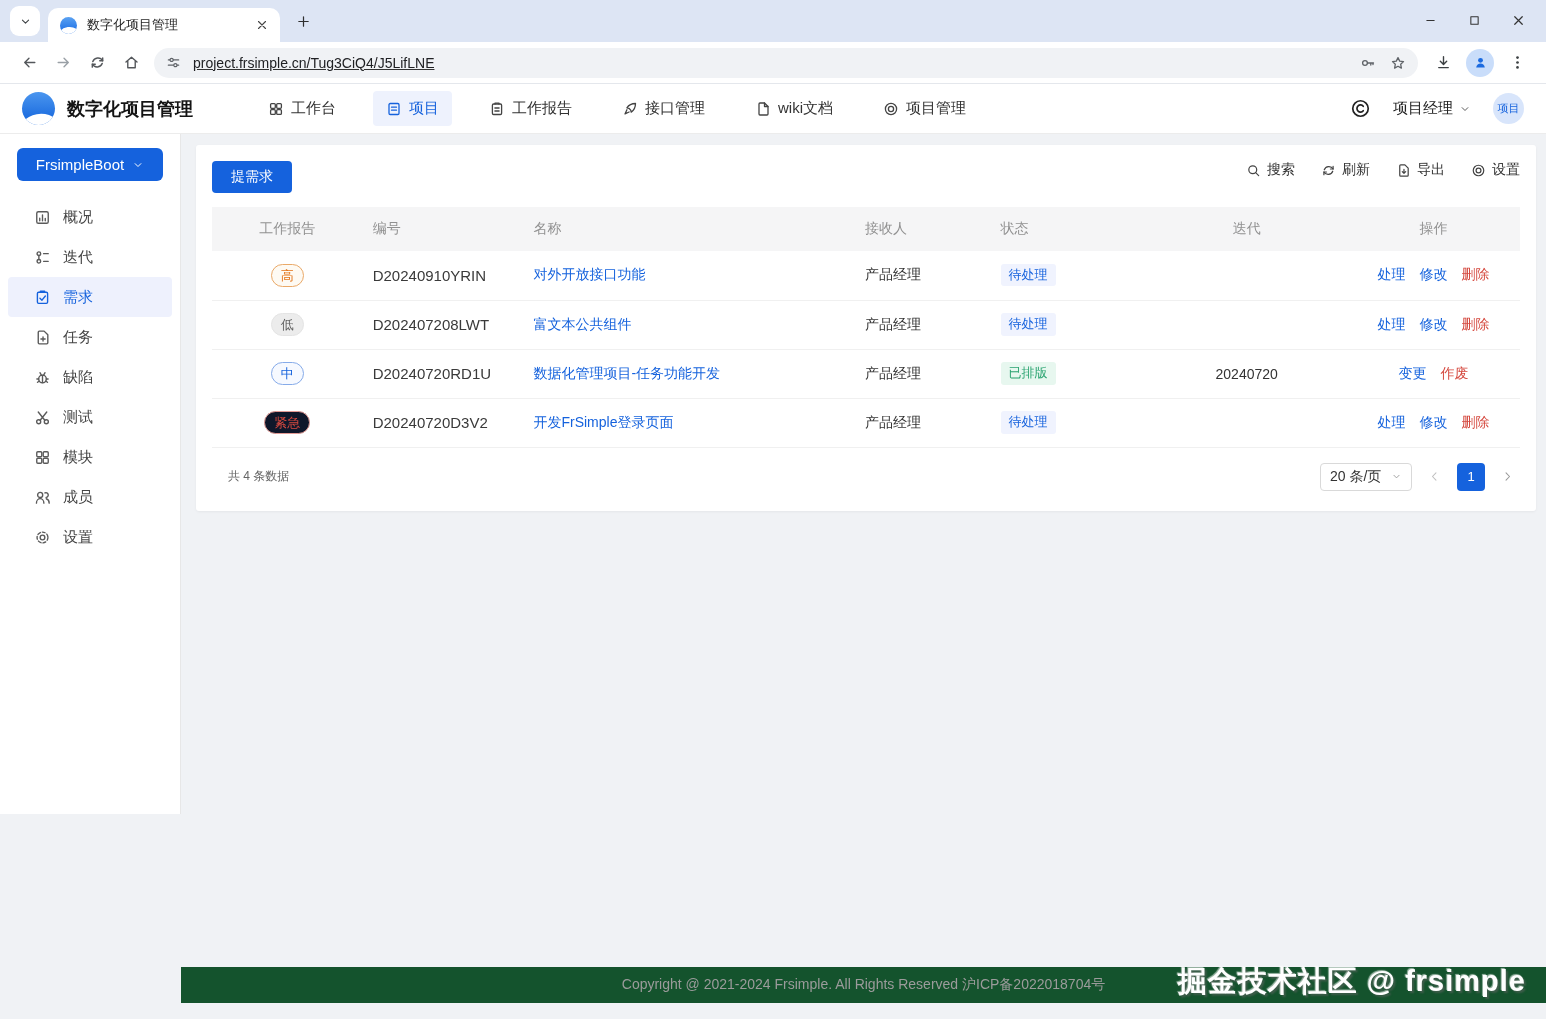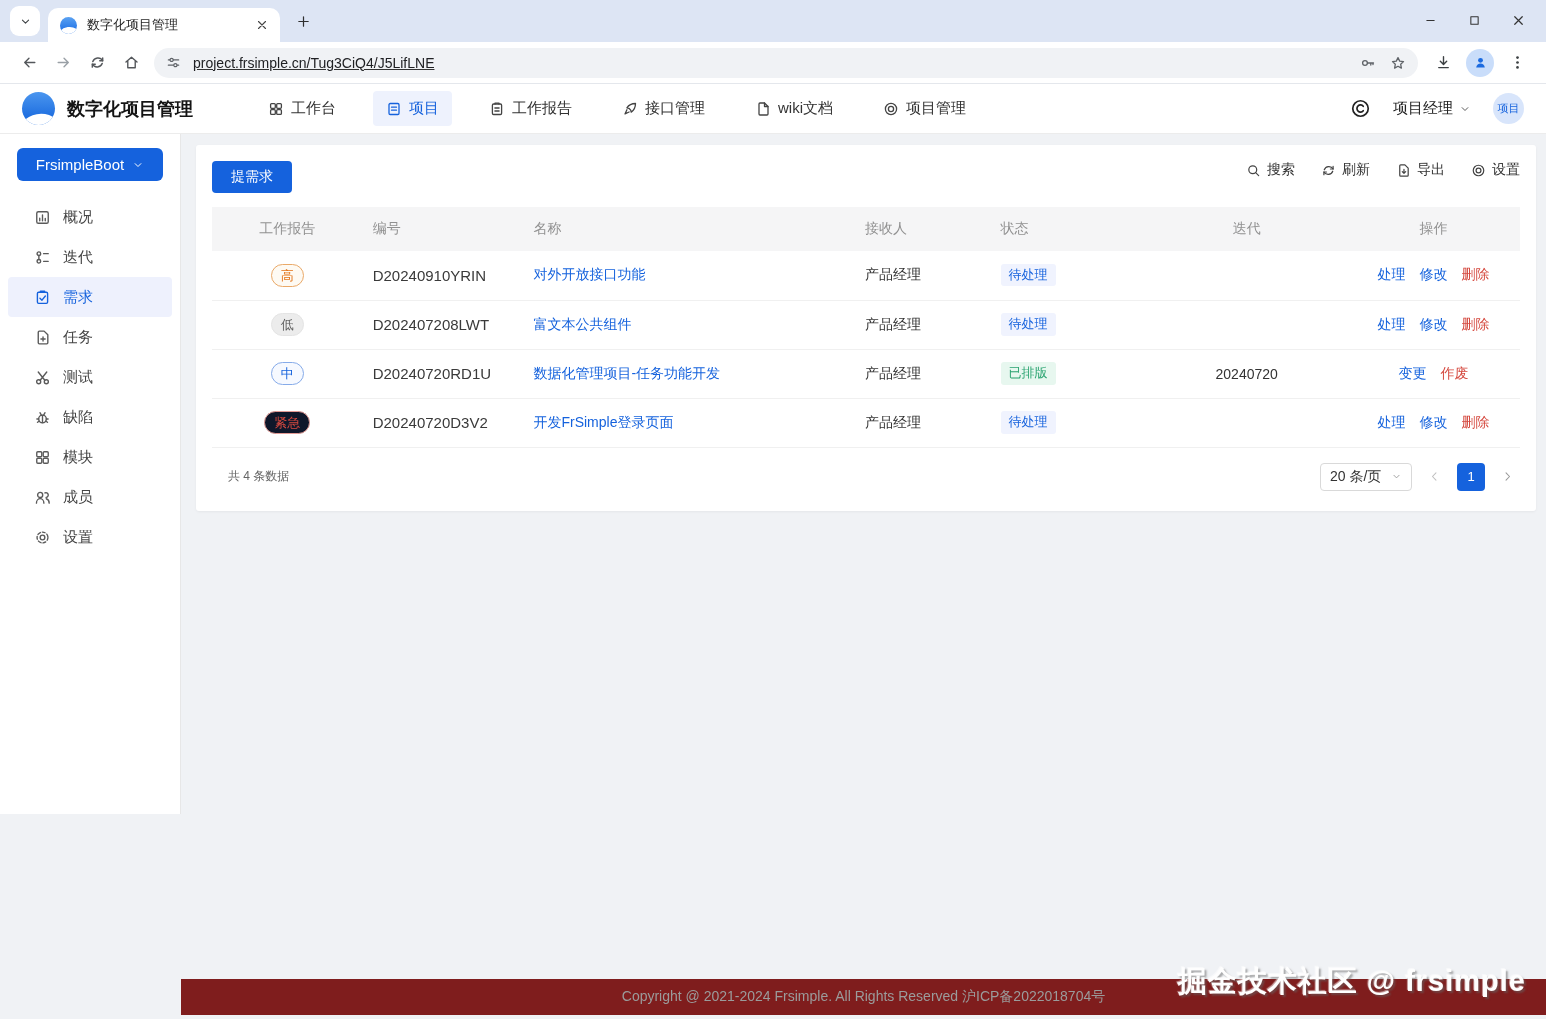--- a/index.html
+++ b/index.html
@@ -109,21 +109,21 @@
   .total-text { font-size: 12px; color: #666; margin-left: 14px; }
   .pager-right { margin-left: auto; display: flex; align-items: center; gap: 12px; }
   .size-select { width: 92px; height: 28px; border: 1px solid #d9d9d9; border-radius: 4px; background: #fff;
     display: flex; align-items: center; justify-content: space-between; padding: 0 9px; font-size: 14px; color: #333; cursor: pointer; }
   .size-select .chev { font-size: 11px; color: #999; display: flex; }
   .pg-arrow { font-size: 13px; color: #999; display: flex; padding: 4px; cursor: pointer; }
   .pg-arrow.prev { color: #c0c0c0; }
   .pg-num { width: 28px; height: 28px; background: #1562dd; color: #fff; border-radius: 4px; font-size: 13px;
     display: flex; align-items: center; justify-content: center; cursor: pointer; }
 
-  .page-footer { position: absolute; left: 181px; right: 0; bottom: 4px; height: 36px; background: #7f1d1d;
+  .page-footer { position: absolute; left: 181px; right: 0; bottom: 16px; height: 36px; background: #14532d;
     display: flex; align-items: center; justify-content: center; }
   .copyright-text { font-size: 14px; color: #9b9b9b; }
   .watermark { position: absolute; right: 20px; bottom: 17px; font-size: 29px; font-weight: bold; color: #fefefe;
     text-shadow: 2px 2px 2px rgba(100,100,100,0.55), -1px -1px 1px rgba(255,255,255,0.6); z-index: 50; letter-spacing: 1px; }
 </style>
 </head>
 <body>
 
 <div class="tabstrip">
   <div class="tab-search-btn">
@@ -381,35 +381,35 @@
             <svg class="ic" viewBox="0 0 16 16">
               <path d="M4 3a1 1 0 0 1 1-1h4.5L13 5.5V13a1 1 0 0 1-1 1H5a1 1 0 0 1-1-1z"></path>
               <path d="M8.5 7.4v4M6.5 9.4h4"></path>
             </svg>
           </span>
           <span>任务</span>
         </div>
         <div class="side-item">
           <span class="sic">
             <svg class="ic" viewBox="0 0 16 16">
+              <circle cx="8" cy="9.4" r="3.6"></circle>
+              <path d="M5.6 3.5L7.1 5.9M10.4 3.5L8.9 5.9M8 6v6.8M2.7 9.4h1.7M11.6 9.4h1.7M3.3 12.5l1.5-1M12.7 12.5l-1.5-1"></path>
+            </svg>
+          </span>
+          <span>缺陷</span>
+        </div>
+        <div class="side-item">
+          <span class="sic">
+            <svg class="ic" viewBox="0 0 16 16">
               <circle cx="4.4" cy="12" r="1.9"></circle>
               <circle cx="11.6" cy="12" r="1.9"></circle>
               <path d="M5.8 10.6L12 2.8M10.2 10.6L4 2.8"></path>
             </svg>
           </span>
           <span>测试</span>
-        </div>
-        <div class="side-item">
-          <span class="sic">
-            <svg class="ic" viewBox="0 0 16 16">
-              <circle cx="8" cy="9.4" r="3.6"></circle>
-              <path d="M5.6 3.5L7.1 5.9M10.4 3.5L8.9 5.9M8 6v6.8M2.7 9.4h1.7M11.6 9.4h1.7M3.3 12.5l1.5-1M12.7 12.5l-1.5-1"></path>
-            </svg>
-          </span>
-          <span>缺陷</span>
         </div>
         <div class="side-item">
           <span class="sic">
             <svg class="ic" viewBox="0 0 16 16">
               <rect x="2.6" y="2.6" width="4.7" height="4.7" rx="1"></rect>
               <rect x="8.7" y="2.6" width="4.7" height="4.7" rx="1"></rect>
               <rect x="2.6" y="8.7" width="4.7" height="4.7" rx="1"></rect>
               <rect x="8.7" y="8.7" width="4.7" height="4.7" rx="1"></rect>
             </svg>
           </span>

